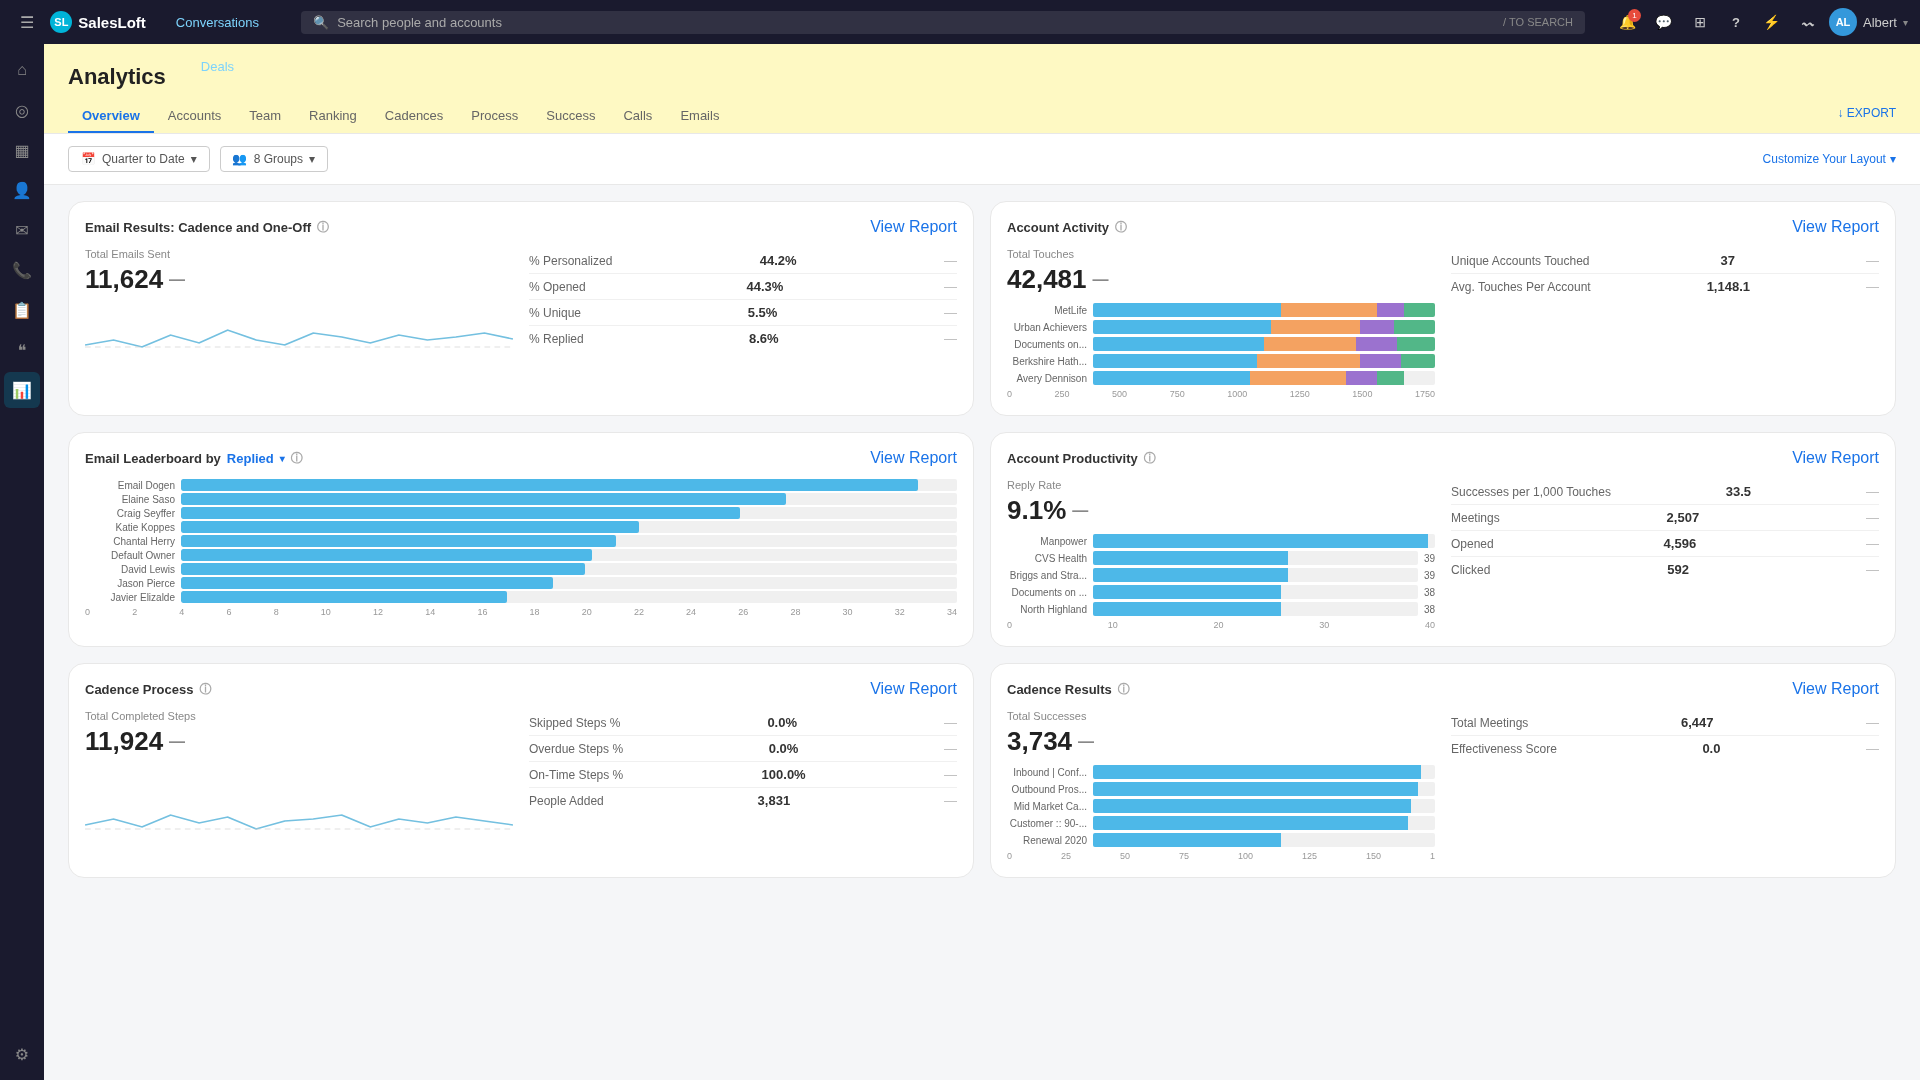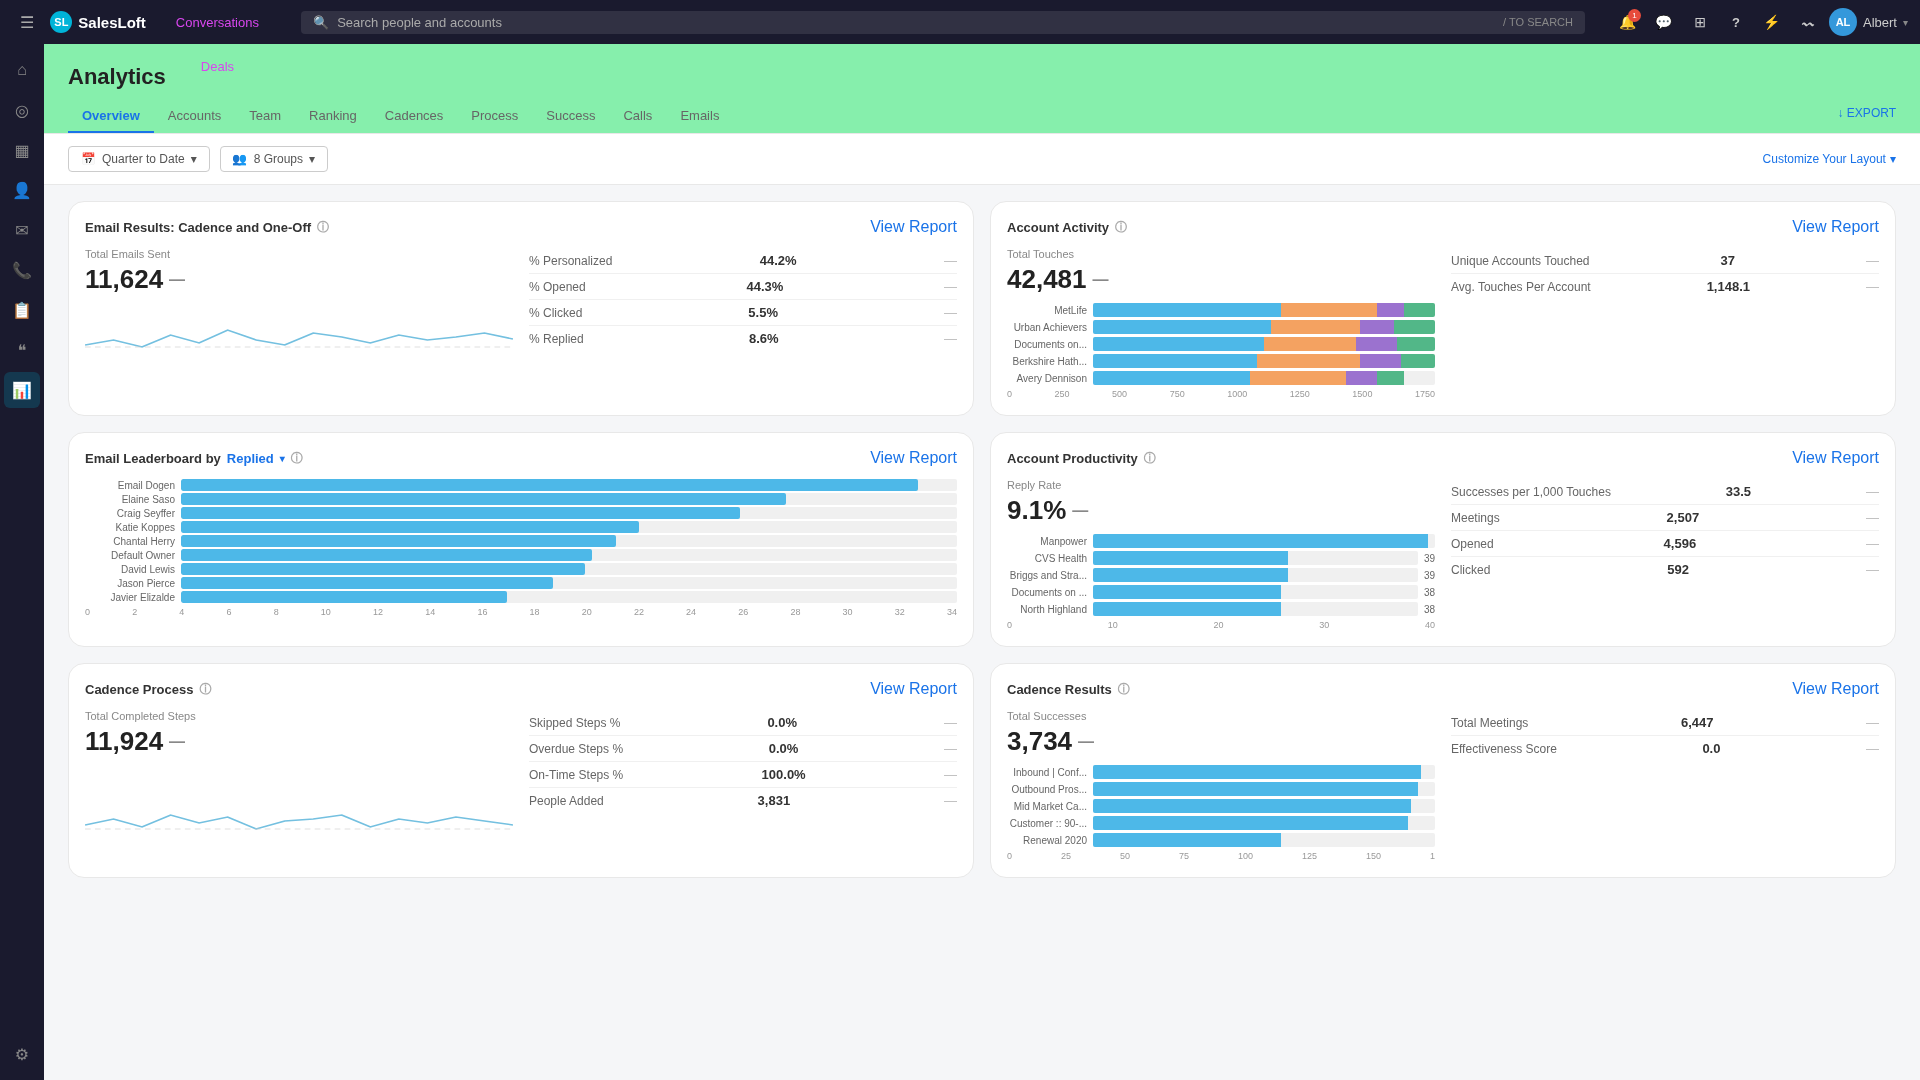--- a/index.html
+++ b/index.html
@@ -6,21 +6,21 @@
     body { font-family: -apple-system, BlinkMacSystemFont, 'Segoe UI', sans-serif; background: #f5f6f8; color: #333; font-size: 13px; }
 
     
     .top-nav {
       display: flex; align-items: center; background: #1a1a2e; height: 44px; padding: 0 12px; gap: 8px; position: fixed; top: 0; left: 0; right: 0; z-index: 100;
     }
     .nav-hamburger { color: #aaa; cursor: pointer; font-size: 16px; padding: 4px 8px; }
     .nav-logo { display: flex; align-items: center; gap: 6px; color: white; font-weight: 700; font-size: 15px; margin-right: 8px; }
     .nav-logo-icon { width: 22px; height: 22px; background: #00b4d8; border-radius: 50%; display: flex; align-items: center; justify-content: center; color: white; font-size: 11px; font-weight: 900; }
     .nav-items { display: flex; align-items: center; gap: 0; flex-direction: column; }
-    .nav-item { color: #d946ef; padding: 0 14px; height: 44px; display: flex; align-items: center; cursor: pointer; font-size: 13px; text-decoration: none; }
+    .nav-item { color: #7dd3fc; padding: 0 14px; height: 44px; display: flex; align-items: center; cursor: pointer; font-size: 13px; text-decoration: none; }
     .nav-item.active { color: white; border-bottom: 2px solid #00b4d8; background: rgba(255,255,255,0.05); }
     .nav-search { flex: 1; display: flex; align-items: center; background: rgba(255,255,255,0.1); border-radius: 4px; padding: 4px 12px; margin: 0 20px; gap: 8px; }
     .nav-search input { background: none; border: none; color: white; outline: none; flex: 1; font-size: 13px; }
     .nav-search input::placeholder { color: #aaa; }
     .nav-search-hint { color: #888; font-size: 11px; }
     .nav-right { display: flex; align-items: center; gap: 6px; }
     .nav-icon-btn { width: 30px; height: 30px; display: flex; align-items: center; justify-content: center; color: #ccc; cursor: pointer; border-radius: 4px; position: relative; font-size: 14px; }
     .badge { position: absolute; top: 2px; right: 2px; background: #e74c3c; color: white; font-size: 8px; width: 13px; height: 13px; border-radius: 50%; display: flex; align-items: center; justify-content: center; }
     .nav-avatar { width: 28px; height: 28px; border-radius: 50%; background: #3498db; display: flex; align-items: center; justify-content: center; color: white; font-size: 11px; font-weight: 600; }
     .nav-user { display: flex; align-items: center; gap: 6px; color: #ccc; cursor: pointer; }
@@ -29,21 +29,21 @@
     .sidebar {
       position: fixed; left: 0; top: 44px; bottom: 0; width: 44px; background: #1a1a2e; display: flex; flex-direction: column; align-items: center; padding: 8px 0; gap: 4px; z-index: 99;
     }
     .sidebar-icon { width: 36px; height: 36px; display: flex; align-items: center; justify-content: center; color: #888; cursor: pointer; border-radius: 6px; font-size: 16px; }
     .sidebar-icon.active { color: white; background: rgba(0,180,216,0.2); }
 
     
     .main-content { margin-left: 44px; margin-top: 44px; padding: 0; }
 
     
-    .page-header { background: #86efac; padding: 12px 24px 0 24px; border-bottom: 1px solid #e8e8e8; }
+    .page-header { background: #fef9c3; padding: 12px 24px 0 24px; border-bottom: 1px solid #e8e8e8; }
     .page-title { font-size: 22px; font-weight: 600; color: #222; padding: 8px 0 10px; }
 
     
     .sub-nav { display: flex; align-items: center; gap: 0; }
     .sub-nav-item { padding: 8px 14px; cursor: pointer; color: #666; font-size: 13px; border-bottom: 2px solid transparent; }
     .sub-nav-item.active { color: #1a73e8; border-bottom: 2px solid #1a73e8; font-weight: 600; }
     .export-btn { margin-left: auto; color: #1a73e8; font-size: 12px; cursor: pointer; display: flex; align-items: center; gap: 4px; padding-bottom: 8px; }
 
     
     .toolbar { display: flex; align-items: center; padding: 12px 24px; background: white; border-bottom: 1px solid #e8e8e8; gap: 10px; }
@@ -224,21 +224,21 @@
             <span class="stat-label">% Personalized</span>
             <span class="stat-value">44.2%</span>
             <span class="stat-dash">—</span>
           </div>
           <div class="stat-row">
             <span class="stat-label">% Opened</span>
             <span class="stat-value">44.3%</span>
             <span class="stat-dash">—</span>
           </div>
           <div class="stat-row">
-            <span class="stat-label">% Clicked</span>
+            <span class="stat-label">% Unique</span>
             <span class="stat-value">5.5%</span>
             <span class="stat-dash">—</span>
           </div>
           <div class="stat-row">
             <span class="stat-label">% Replied</span>
             <span class="stat-value">8.6%</span>
             <span class="stat-dash">—</span>
           </div>
         </div>
       </div>

